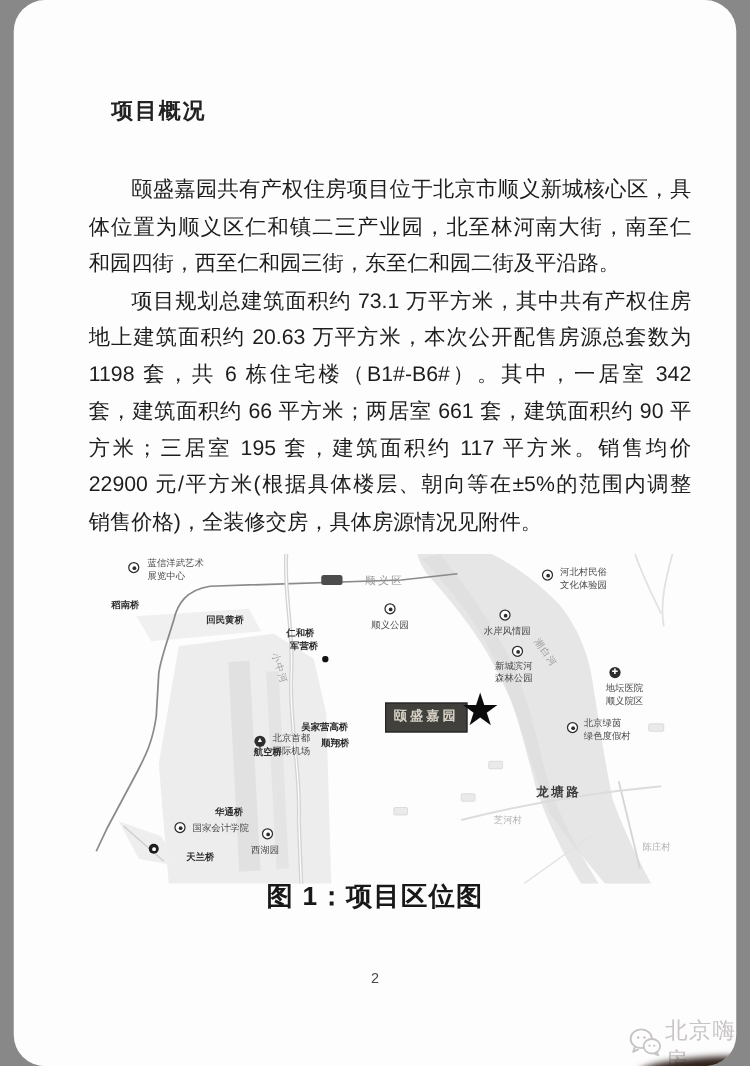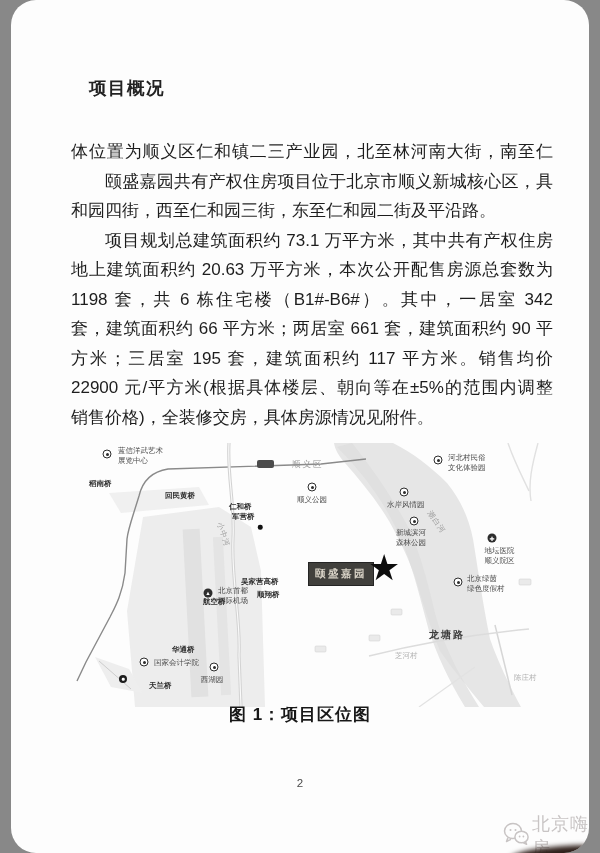--- a/index.html
+++ b/index.html
@@ -47,21 +47,21 @@
   .mi.plane{ background:#2d2d2d; }
   .mi.plane::after{ content:"▲"; position:absolute; left:50%; top:50%; transform:translate(-50%,-50%);
        color:#fff; font-size:5.5px; line-height:1; }
   .mi.dotS{ width:4.5px; height:4.5px; background:#111; }
   .mi.dotL{ width:8px; height:8px; background:#1d1d1d; }
   .mi.dotL::after{ content:""; position:absolute; left:50%; top:50%; width:2.5px; height:2.5px;
        background:#fff; border-radius:50%; transform:translate(-50%,-50%); }
   
   .fig-caption{
     position:absolute; left:0; top:703px; width:100%; text-align:center;
-    font-size:17px; font-weight:bold; color:#181818; letter-spacing:1px;
+    font-size:21px; font-weight:bold; color:#181818; letter-spacing:1px;
   }
   .page-num{
     position:absolute; left:0; top:777px; width:100%; text-align:center;
     font-size:11.5px; color:#4a4a4a;
   }
   .watermark{
     position:absolute; left:492px; top:812px; display:flex; align-items:center; gap:3px;
     color:#c8c4c4;
   }
   .watermark .wm-text{ font-size:18px; letter-spacing:1px; }
@@ -71,22 +71,22 @@
   }
 </style>
 </head>
 <body>
 
 <div class="page">
 
   <div class="sec-title">项目概况</div>
 
   <div class="bodytext" id="bodytext">
+      <div class="tline first">颐盛嘉园共有产权住房项目位于北京市顺义新城核心区，具</div>
       <div class="tline">体位置为顺义区仁和镇二三产业园，北至林河南大街，南至仁</div>
-      <div class="tline first">颐盛嘉园共有产权住房项目位于北京市顺义新城核心区，具</div>
       <div class="tline lastln">和园四街，西至仁和园三街，东至仁和园二街及平沿路。</div>
       <div class="tline first">项目规划总建筑面积约 73.1 万平方米，其中共有产权住房</div>
       <div class="tline">地上建筑面积约 20.63 万平方米，本次公开配售房源总套数为</div>
       <div class="tline">1198 套，共 6 栋住宅楼（B1#-B6#）。其中，一居室 342</div>
       <div class="tline">套，建筑面积约 66 平方米；两居室 661 套，建筑面积约 90 平</div>
       <div class="tline">方米；三居室 195 套，建筑面积约 117 平方米。销售均价</div>
       <div class="tline">22900 元/平方米(根据具体楼层、朝向等在±5%的范围内调整</div>
       <div class="tline lastln">销售价格)，全装修交房，具体房源情况见附件。</div>
     </div>
 

